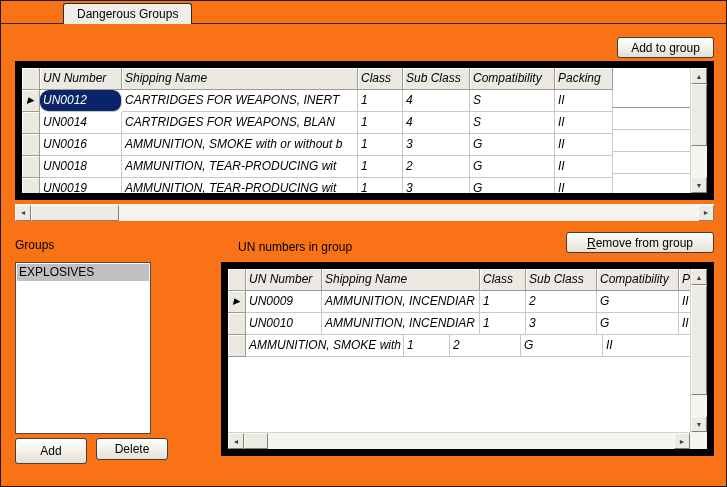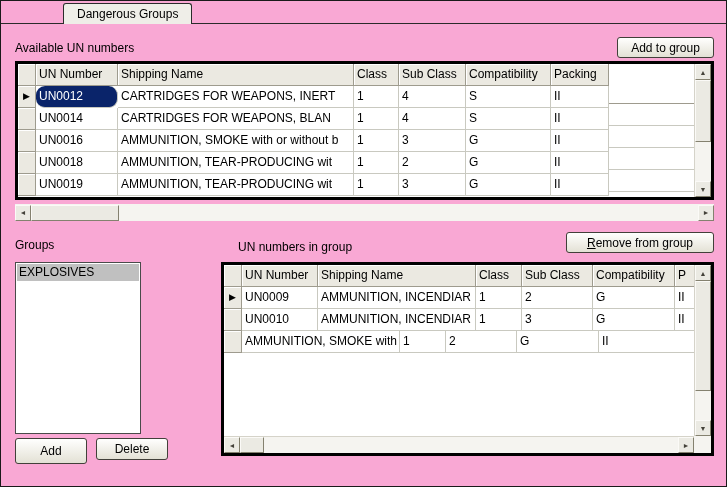--- a/index.html
+++ b/index.html
@@ -1,34 +1,34 @@
 <!DOCTYPE html>
 <html><head>
 <meta charset="utf-8">
 <style>
   html,body{margin:0;padding:0;background:#ffffff;}
   .window{
     position:relative;width:727px;height:487px;box-sizing:border-box;
-    background:#f9a8d4;border:1px solid #1a1a1a;overflow:hidden;
+    background:#f97316;border:1px solid #1a1a1a;overflow:hidden;
     font-family:"Liberation Sans",sans-serif;font-size:12px;color:#000;
   }
   .tabline{position:absolute;left:0;right:0;top:22px;height:1px;background:#2b2b2b;z-index:1;}
   .tab{
     position:absolute;left:62px;top:2px;height:21px;padding:0 13px;z-index:3;
     background:#EFEEE8;border:1px solid #2b2b2b;border-bottom:none;
     border-radius:3px 3px 0 0;display:flex;align-items:center;box-sizing:border-box;
   }
   .label{position:absolute;white-space:nowrap;}
   .btn{
     position:absolute;box-sizing:border-box;border:1px solid #42403a;border-radius:3px;
     background:linear-gradient(#fffffe,#e3e1d5);display:flex;align-items:center;justify-content:center;
     white-space:nowrap;cursor:default;
   }
   .u{text-decoration:underline;}
-  .grid{position:absolute;box-sizing:border-box;background:#fff;border:3px solid #000000;overflow:hidden;}
+  .grid{position:absolute;box-sizing:border-box;background:#fff;border:7px solid #000000;overflow:hidden;font-style:italic;}
   .grow{display:flex;height:22px;box-sizing:border-box;}
   .hc,.ic{
     background:#EBE9E1;box-sizing:border-box;
     border-right:1px solid #9e9b8e;border-bottom:1px solid #9e9b8e;
     box-shadow:inset 1px 1px 0 #ffffff;
     line-height:21px;padding:0 3px;white-space:nowrap;overflow:hidden;flex:none;
   }
   .ic{display:flex;align-items:center;justify-content:center;padding:0;}
   .indic{font-size:9px;line-height:1;}
   .dc{
@@ -68,21 +68,20 @@
 </head>
 <body>
 
 <div class="window">
 
   <div class="tabline"></div>
   <div class="tab">
     <span>Dangerous Groups</span>
   </div>
 
-  <div class="label" style="left:14px;top:40px;">Available UN numbers</div>
   <div class="btn" style="left:616px;top:36px;width:97px;height:21px;">
     <span>Add to group</span>
   </div>
 
   <div class="grid" style="left:14px;top:60px;width:699px;height:139px;">
     <div style="width:680px;">
       <div class="grow">
         <div class="hc w-ind"></div>
         <div class="hc g1-un">UN Number</div>
         <div class="hc g1-name">Shipping Name</div>
@@ -168,21 +167,21 @@
       <span>◄</span>
     </div>
     <div class="sb-thumb-h" style="width:88px;"></div>
     <div class="sb-space"></div>
     <div class="sb-btn">
       <span>►</span>
     </div>
   </div>
 
   <div class="label" style="left:14px;top:237px;">Groups</div>
-  <div class="listbox" style="left:14px;top:261px;width:126px;height:172px;">
+  <div class="listbox" style="left:14px;top:261px;width:136px;height:172px;">
     <div class="list-item selected">EXPLOSIVES</div>
   </div>
   <div class="btn" style="left:14px;top:437px;width:72px;height:26px;">
     <span>Add</span>
   </div>
   <div class="btn" style="left:95px;top:437px;width:72px;height:22px;">
     <span>Delete</span>
   </div>
 
   <div class="label" style="left:237px;top:239px;">UN numbers in group</div>

